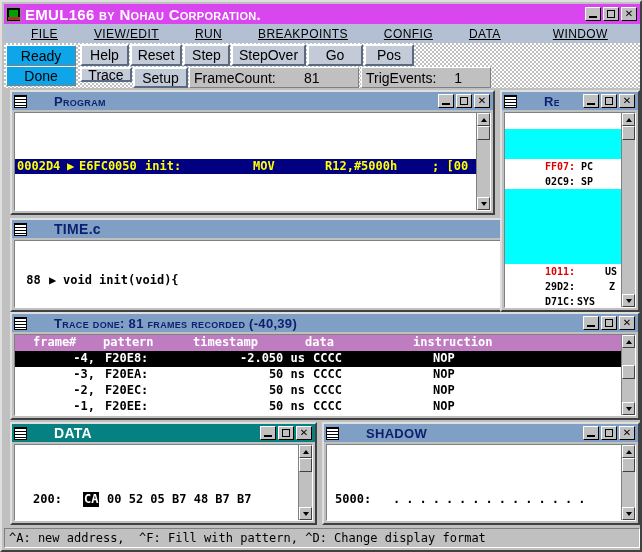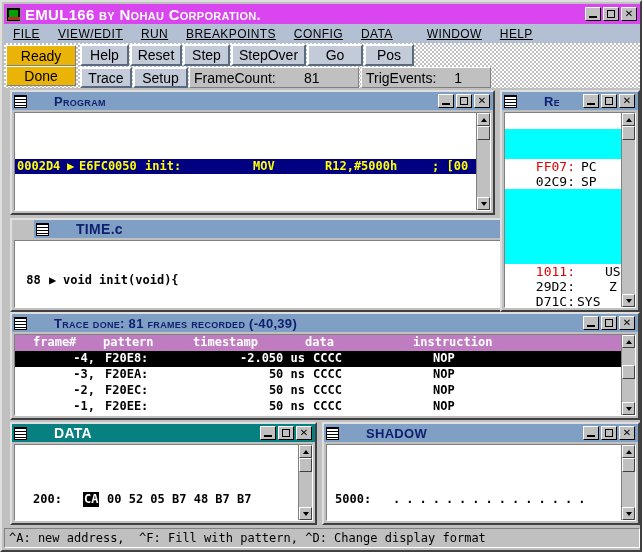--- a/index.html
+++ b/index.html
@@ -58,36 +58,36 @@
     position:absolute;left:2px;top:22px;width:636px;height:19px;
     background:#b3c0d4;
     display:flex;align-items:center;
   }
   .menuitem{
     font-family:"Liberation Sans",sans-serif;
     font-size:12px;font-variant:small-caps;font-weight:normal;
     color:#000;padding:0 9px;white-space:nowrap;cursor:default;
     letter-spacing:0.4px;
   }
-  .menuitem .u{text-decoration:underline;}
+  .menuitem .u{text-decoration:underline;margin-left:18px;}
   
   .toolbar{
     position:absolute;left:2px;top:41px;width:636px;height:45px;
     background:#c0c0c0;
   }
   .tb-hatch{
     position:absolute;left:0;top:0;width:636px;height:45px;
     background-image:
       linear-gradient(45deg,#ffffff 25%,transparent 25%,transparent 75%,#ffffff 75%),
       linear-gradient(45deg,#ffffff 25%,transparent 25%,transparent 75%,#ffffff 75%);
     background-size:4px 4px;background-position:0 0,2px 2px;
     background-color:#c0c0c0;
   }
   .statuscell{
-    position:absolute;background:#eab308;
+    position:absolute;background:#0ea5e9;
     border:1px solid;border-color:#ffffff #808080 #808080 #ffffff;
     box-sizing:border-box;
     display:flex;align-items:center;justify-content:center;
     font-family:"Liberation Sans",sans-serif;font-size:14px;color:#000;
   }
   .tbbtn{
     position:absolute;background:#c3cbd9;
     border:2px solid;border-color:#ffffff #5a6a80 #5a6a80 #ffffff;
     box-sizing:border-box;
     display:flex;align-items:center;justify-content:center;
@@ -159,21 +159,21 @@
     background-color:#c0c0c0;z-index:-1;
   }
   
   .mono{font-family:"DejaVu Sans Mono",monospace;font-size:12px;
         font-weight:bold;color:#000;white-space:pre;line-height:15px;}
   .row{height:15px;white-space:pre;position:relative;}
   .row.hl{background:#000080;color:#ffff00;}
   .col{position:absolute;top:0;white-space:pre;}
   
   .reg-row{height:15px;position:relative;white-space:pre;font-family:"DejaVu Sans Mono",monospace;
-           font-size:13px;font-weight:normal;line-height:15px;}
+           font-size:10px;font-weight:bold;line-height:15px;}
   .reg-val{position:absolute;right:62px;text-align:right;}
   .reg-name{position:absolute;left:62px;}
   .cyanbg{background:#00ffff;}
   .redtx{color:#e00000;}
   
   .trace-hdr{background:#c07cc0;color:#ffffff;height:16px;position:relative;}
   .trace-row{height:16px;position:relative;white-space:pre;}
   .trace-row.sel{background:#000000;color:#ffffff;}
   
   .statusbar{
@@ -218,21 +218,21 @@
     <div class="statuscell" style="left:2px;top:2px;width:70px;height:21px;">Ready</div>
     <div class="statuscell" style="left:2px;top:23px;width:70px;height:20px;">Done</div>
 
     <div class="tbbtn" style="left:76px;top:1px;width:49px;height:22px;">Help</div>
     <div class="tbbtn" style="left:126px;top:1px;width:52px;height:22px;">Reset</div>
     <div class="tbbtn" style="left:179px;top:1px;width:47px;height:22px;">Step</div>
     <div class="tbbtn" style="left:227px;top:1px;width:75px;height:22px;">StepOver</div>
     <div class="tbbtn" style="left:303px;top:1px;width:56px;height:22px;">Go</div>
     <div class="tbbtn" style="left:360px;top:1px;width:50px;height:22px;">Pos</div>
 
-    <div class="tbbtn" style="left:76px;top:24px;width:52px;height:21px;">Trace</div>
+    <div class="tbbtn" style="left:76px;top:24px;width:52px;height:15px;">Trace</div>
     <div class="tbbtn" style="left:129px;top:24px;width:55px;height:21px;">Setup</div>
 
     <div class="tbfield" style="left:185px;top:24px;width:170px;height:21px;">
       <span class="lbl">FrameCount:</span>
       <span class="val">81</span>
     </div>
     <div class="tbfield" style="left:357px;top:24px;width:130px;height:21px;">
       <span class="lbl">TrigEvents:</span>
       <span class="val">1</span>
     </div>
@@ -274,21 +274,21 @@
       </div>
       <div class="vscroll">
         <div class="vs-track"></div>
         <div class="vs-arrow up"></div>
         <div class="vs-thumb"></div>
         <div class="vs-arrow down"></div>
       </div>
     </div>
   </div>
 
-  <div class="win" style="left:8px;top:216px;width:567px;height:94px;padding-left:22px;">
+  <div class="win" style="left:8px;top:216px;width:567px;height:94px;">
     <div class="win-tb inactive">
       <div class="doc-icon"></div>
       <div class="win-title" style="font-variant:normal;font-size:14px;">TIME.c</div>
       <div class="wbtns">
         <div class="wbtn min"></div>
         <div class="wbtn max"></div>
         <div class="wbtn cls">✕</div>
       </div>
     </div>
     <div class="win-body">

